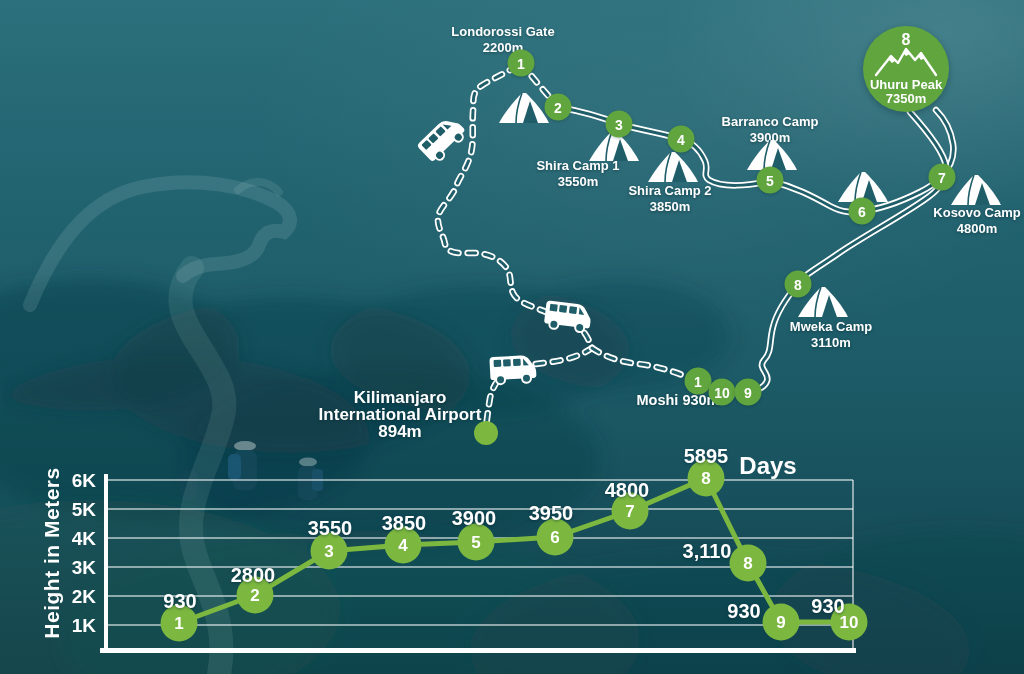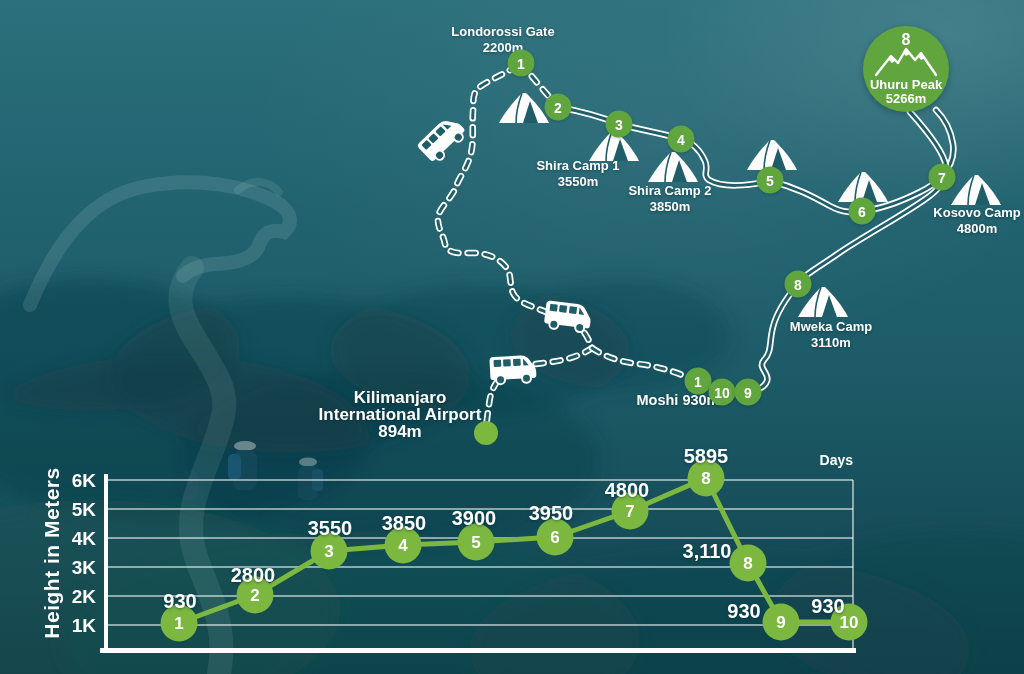--- a/index.html
+++ b/index.html
@@ -30,22 +30,22 @@
     display:flex;flex-direction:column;align-items:center;justify-content:center;text-align:center;
     box-shadow:0 2px 6px rgba(0,30,36,.3);}
   .peak-circle .pk-day{font-size:16px;font-weight:700;line-height:15px;}
   .peak-circle .pk-name{font-size:13px;font-weight:700;line-height:14px;margin-top:1px;}
   .peak-circle .pk-elev{font-size:13px;font-weight:700;line-height:14px;}
   .airport-dot{position:absolute;width:24px;height:24px;border-radius:50%;transform:translate(-50%,-50%);}
   .icon-holder{position:absolute;transform:translate(-50%,-50%);}
   
   .ylabel{position:absolute;left:-53px;top:541px;width:210px;text-align:center;
     transform:rotate(-90deg);font-size:21px;font-weight:700;letter-spacing:.5px;}
-  .days-label{position:absolute;left:683px;top:452px;width:170px;text-align:right;
-    font-size:14px;font-weight:700;}
+  .days-label{position:absolute;left:683px;top:452px;width:170px;text-align:center;
+    font-size:24px;font-weight:700;}
 </style>
 </head>
 <body>
 
 <div class="stage">
 
   <svg class="abs" width="1024" height="674" viewBox="0 0 1024 674" style="left:0;top:0">
     <defs>
         <filter id="blur1">
           <feGaussianBlur stdDeviation="9"></feGaussianBlur>
@@ -120,20 +120,21 @@
       <div class="day-circle" style="left:619px;top:124px;background:#61A53F">3</div>
       <div class="map-label" style="left:670px;top:198px">Shira Camp 2<br>3850m</div>
       <span class="icon-holder" style="left:673px;top:167px">
         <svg width="52" height="36" viewBox="-26 -18 52 36">
   <path d="M-25,15 C-17,1 -8,-9 -2,-15 L2,-15 C10,-7 19,3 25,15 Z" fill="#fff"></path>
   <path d="M-2,-15 C-6,-4 -8,5 -8,15" stroke="#1F5E69" stroke-width="1.6" fill="none"></path>
   <path d="M-1,15 L6,-7 L14,15 Z" fill="#1F5E69"></path>
         </svg>
       </span>
       <div class="day-circle" style="left:681px;top:139px;background:#61A53F">4</div>
+      <div class="map-label" style="left:770px;top:129px">Barranco Camp<br>3900m</div>
       <span class="icon-holder" style="left:772px;top:155px">
         <svg width="52" height="36" viewBox="-26 -18 52 36">
   <path d="M-25,15 C-17,1 -8,-9 -2,-15 L2,-15 C10,-7 19,3 25,15 Z" fill="#fff"></path>
   <path d="M-2,-15 C-6,-4 -8,5 -8,15" stroke="#1F5E69" stroke-width="1.6" fill="none"></path>
   <path d="M-1,15 L6,-7 L14,15 Z" fill="#1F5E69"></path>
         </svg>
       </span>
       <div class="day-circle" style="left:770px;top:180px;background:#61A53F">5</div>
       <span class="icon-holder" style="left:863px;top:187px">
         <svg width="52" height="36" viewBox="-26 -18 52 36">
@@ -163,21 +164,21 @@
       <div class="day-circle" style="left:798px;top:284px;background:#61A53F">8</div>
       <div class="peak-circle" style="left:906px;top:69px;background:#61A53F">
         <div class="pk-day">8</div>
         <svg width="64" height="30" viewBox="-32 -15 64 30">
   <path d="M-30,13 L-15,-6 L-8,1 L0,-13 L9,-2 L15,-9 L30,13" fill="none" stroke="#fff" stroke-width="2.4" stroke-linejoin="round" stroke-linecap="round"></path>
   <path d="M-15,-6 L-11,-1 L-14,1 L-18,-3 Z" fill="#fff"></path>
   <path d="M0,-13 L4,-8 L0,-6 L-3,-9 Z" fill="#fff"></path>
   <path d="M15,-9 L19,-4 L15,-2 L12,-6 Z" fill="#fff"></path>
         </svg>
         <div class="pk-name">Uhuru Peak</div>
-        <div class="pk-elev">5266m</div>
+        <div class="pk-elev">7350m</div>
       </div>
       <div class="map-label moshi" style="left:678px;top:401px">Moshi 930m</div>
       <div class="day-circle" style="left:698px;top:381px;background:#61A53F">1</div>
       <div class="day-circle" style="left:722px;top:392px;background:#61A53F">10</div>
       <div class="day-circle" style="left:748px;top:392px;background:#61A53F">9</div>
       <div class="map-label big" style="left:400px;top:414px">Kilimanjaro<br>International Airport<br>894m</div>
       <div class="airport-dot" style="left:486px;top:433px;background:#7CB83F"></div>
       <span class="icon-holder" style="left:442px;top:139px">
         <span style="display:block;transform:rotate(-44deg)">
           <svg width="52" height="34" viewBox="-26 -17 52 34">

